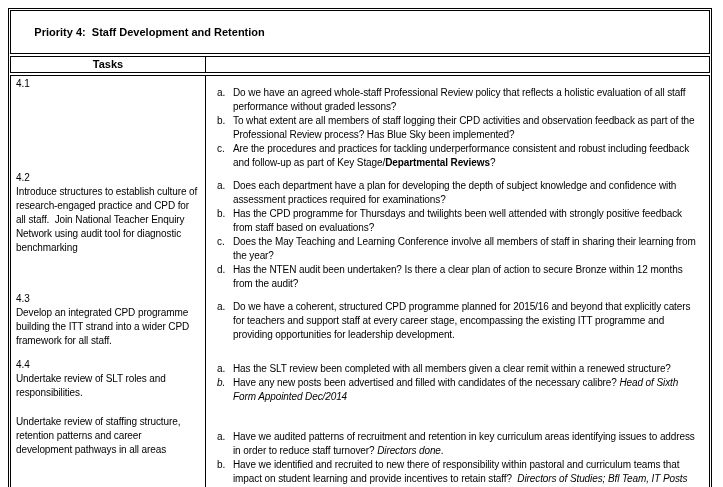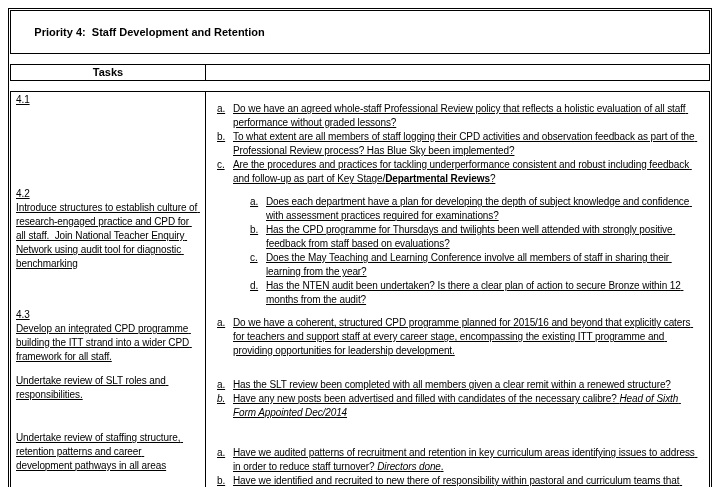--- a/index.html
+++ b/index.html
@@ -24,21 +24,21 @@
     box-sizing: border-box;
     border: 1px solid #000000;
     padding: 1px;
     background: #ffffff;
   }
   .trow {
     border: 1px solid #000000;
     box-sizing: border-box;
     background: #ffffff;
   }
-  .trow + .trow { margin-top: 10px; }
+  .trow + .trow { margin-top: 2px; }
 
   .title-row {
     font-size: 11px;
     font-weight: bold;
     line-height: 13px;
     padding: 2px 5px 1px 5px;
     white-space: pre-wrap;
   }
   .header-row {
     display: flex;
@@ -53,21 +53,21 @@
     border-right: 1px solid #000000;
     text-align: center;
     padding: 1px 0;
   }
   .header-criteria {
     flex: 1;
     text-align: center;
     padding: 1px 0;
   }
 
-  .subrow { display: flex; text-decoration: underline; }
+  .subrow { display: flex; }
   .cell-task {
     width: 195px;
     flex: 0 0 195px;
     box-sizing: border-box;
     border-right: 1px solid #000000;
     padding: 1px 6px 0 5px;
     font-size: 10px;
     line-height: 14px;
     letter-spacing: -0.1px;
   }
@@ -83,21 +83,21 @@
   .task-text { white-space: pre-wrap; }
 
   .crit-item { display: flex; }
   .marker { flex: 0 0 18px; width: 18px; padding-left: 2px; box-sizing: border-box; }
   .marker.im { font-style: italic; }
   .crit-text { flex: 1; white-space: pre-wrap; }
   .crit-text .b { font-weight: bold; }
   .crit-text .i { font-style: italic; }
 
   .r1 { min-height: 89px; }
-  .r2 { min-height: 117px; gap: 33px; }
+  .r2 { min-height: 117px; }
   .r3 { min-height: 66px; }
   .r4 { min-height: 57px; }
   .r5 { min-height: 94px; }
   .r1 .cell-criteria { padding-top: 10px; }
   .r2 .cell-criteria { padding-top: 9px; }
   .r3 .cell-criteria { padding-top: 9px; }
   .r4 .cell-criteria { padding-top: 5px; }
   .r5 .cell-criteria { padding-top: 16px; }
 </style>
 </head>
@@ -169,20 +169,21 @@
         <div class="cell-criteria">
           <div class="crit-item">
             <span class="marker">a.</span>
             <span class="crit-text"><span>Do we have a coherent, structured CPD programme planned for 2015/16 and beyond that explicitly caters for teachers and support staff at every career stage, encompassing the existing ITT programme and providing opportunities for leadership development.</span></span>
           </div>
         </div>
       </div>
 
       <div class="subrow r4">
         <div class="cell-task">
+          <div class="row-id">4.4</div>
           <div class="task-text">Undertake review of SLT roles and responsibilities.</div>
         </div>
         <div class="cell-criteria">
           <div class="crit-item">
             <span class="marker">a.</span>
             <span class="crit-text"><span>Has the SLT review been completed with all members given a clear remit within a renewed structure?</span></span>
           </div>
           <div class="crit-item">
             <span class="marker im">b.</span>
             <span class="crit-text"><span>Have any new posts been advertised and filled with candidates of the necessary calibre? </span><span class="i">Head of Sixth Form Appointed Dec/2014</span></span>

